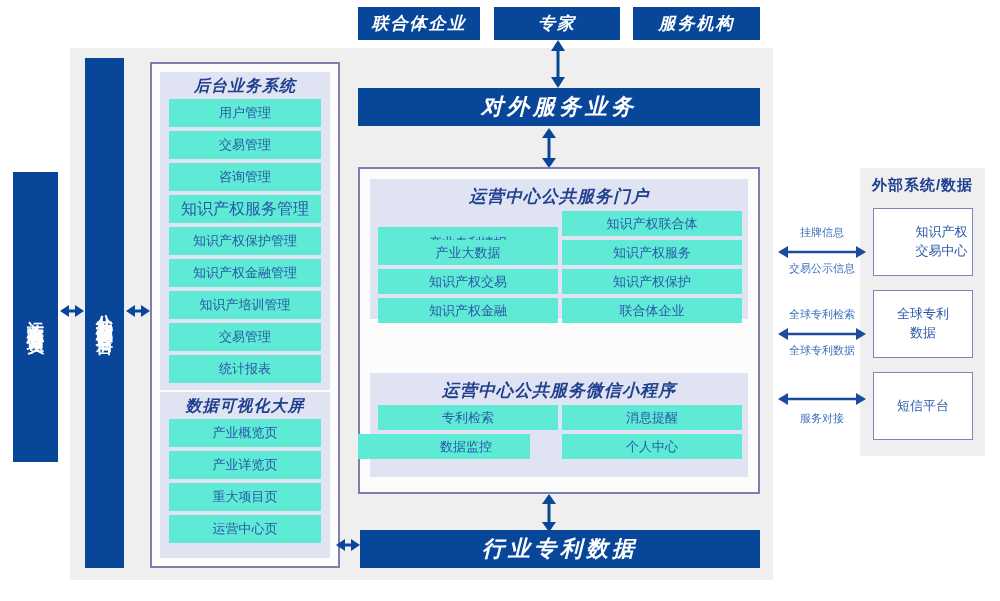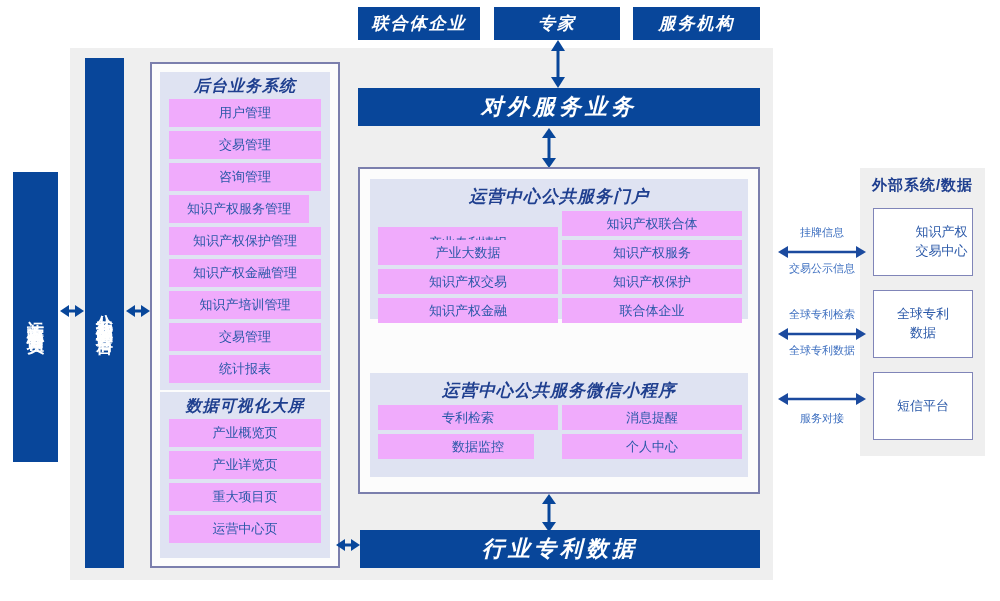--- a/index.html
+++ b/index.html
@@ -21,21 +21,21 @@
         writing-mode:vertical-rl;text-orientation:upright;letter-spacing:3px;}
 
   
   .gray-main{background:#efefef;}
   .gray-right{background:#efefef;}
 
   .panel{background:#fcfcfc;border:2px solid #7b7fad;}
   .group{background:#dfe3f2;}
   .group-title{color:#1f3f8f;font-weight:bold;font-style:italic;text-align:center;
                letter-spacing:1px;}
-  .cell{background:#f0abfc;color:#2a58a8;display:flex;align-items:center;
+  .cell{background:#5eead4;color:#2a58a8;display:flex;align-items:center;
         justify-content:center;text-align:center;}
 
   .conn-label{color:#3d6fc0;font-size:11px;text-align:center;white-space:nowrap;}
   .net-label{color:#1b3f8f;font-size:12px;font-weight:bold;white-space:nowrap;margin-top:45px;}
   .ext-title{color:#1f3f8f;font-weight:bold;font-size:15px;text-align:center;
              letter-spacing:1px;}
   .ext-box{background:#ffffff;border:1px solid #8085b8;color:#2a58a8;font-size:13px;
            display:flex;align-items:center;justify-content:center;text-align:center;
            line-height:1.45;}
   svg{display:block;overflow:visible;}
@@ -86,21 +86,21 @@
   </svg>
 </div>
 
 <div class="abs panel" style="left:150px;top:62px;width:190px;height:506px;"></div>
 
 <div class="abs group" style="left:160px;top:72px;width:170px;height:318px;"></div>
 <div class="abs group-title" style="left:160px;top:76px;width:170px;font-size:16px;">后台业务系统</div>
 <div class="abs cell" style="left:169px;top:99px;width:152px;height:28px;font-size:13px;">用户管理</div>
 <div class="abs cell" style="left:169px;top:131px;width:152px;height:28px;font-size:13px;">交易管理</div>
 <div class="abs cell" style="left:169px;top:163px;width:152px;height:28px;font-size:13px;">咨询管理</div>
-<div class="abs cell" style="left:169px;top:195px;width:140px;height:28px;font-size:13px;">知识产权服务管理</div>
+<div class="abs cell" style="left:169px;top:195px;width:152px;height:28px;font-size:16px;">知识产权服务管理</div>
 <div class="abs cell" style="left:169px;top:227px;width:152px;height:28px;font-size:13px;">知识产权保护管理</div>
 <div class="abs cell" style="left:169px;top:259px;width:152px;height:28px;font-size:13px;">知识产权金融管理</div>
 <div class="abs cell" style="left:169px;top:291px;width:152px;height:28px;font-size:13px;">知识产培训管理</div>
 <div class="abs cell" style="left:169px;top:323px;width:152px;height:28px;font-size:13px;">交易管理</div>
 <div class="abs cell" style="left:169px;top:355px;width:152px;height:28px;font-size:13px;">统计报表</div>
 
 <div class="abs group" style="left:160px;top:392px;width:170px;height:166px;"></div>
 <div class="abs group-title" style="left:160px;top:396px;width:170px;font-size:16px;">数据可视化大屏</div>
 <div class="abs cell" style="left:169px;top:419px;width:152px;height:28px;font-size:13px;">产业概览页</div>
 <div class="abs cell" style="left:169px;top:451px;width:152px;height:28px;font-size:13px;">产业详览页</div>
@@ -125,21 +125,21 @@
 <div class="abs cell" style="left:562px;top:240px;width:180px;height:25px;font-size:13px;">知识产权服务</div>
 <div class="abs cell" style="left:378px;top:269px;width:180px;height:25px;font-size:13px;">知识产权交易</div>
 <div class="abs cell" style="left:562px;top:269px;width:180px;height:25px;font-size:13px;">知识产权保护</div>
 <div class="abs cell" style="left:378px;top:298px;width:180px;height:25px;font-size:13px;">知识产权金融</div>
 <div class="abs cell" style="left:562px;top:298px;width:180px;height:25px;font-size:13px;">联合体企业</div>
 
 <div class="abs group" style="left:370px;top:373px;width:378px;height:104px;"></div>
 <div class="abs group-title" style="left:370px;top:379px;width:378px;font-size:17px;">运营中心公共服务微信小程序</div>
 <div class="abs cell" style="left:378px;top:405px;width:180px;height:25px;font-size:13px;">专利检索</div>
 <div class="abs cell" style="left:562px;top:405px;width:180px;height:25px;font-size:13px;">消息提醒</div>
-<div class="abs cell" style="left:378px;top:434px;width:156px;height:25px;font-size:13px;padding-left:44px;">数据监控</div>
+<div class="abs cell" style="left:358px;top:434px;width:172px;height:25px;font-size:13px;padding-left:44px;">数据监控</div>
 <div class="abs cell" style="left:562px;top:434px;width:180px;height:25px;font-size:13px;">个人中心</div>
 
 <div class="abs" style="left:539px;top:494px;width:20px;height:38px;">
   <svg width="20" height="38" viewBox="0 0 20 38">
     <line x1="10" y1="7" x2="10" y2="31" stroke="#08469a" stroke-width="3"></line>
     <polygon points="10,0 3,10 17,10" fill="#08469a"></polygon>
     <polygon points="10,38 3,28 17,28" fill="#08469a"></polygon>
   </svg>
 </div>
 

